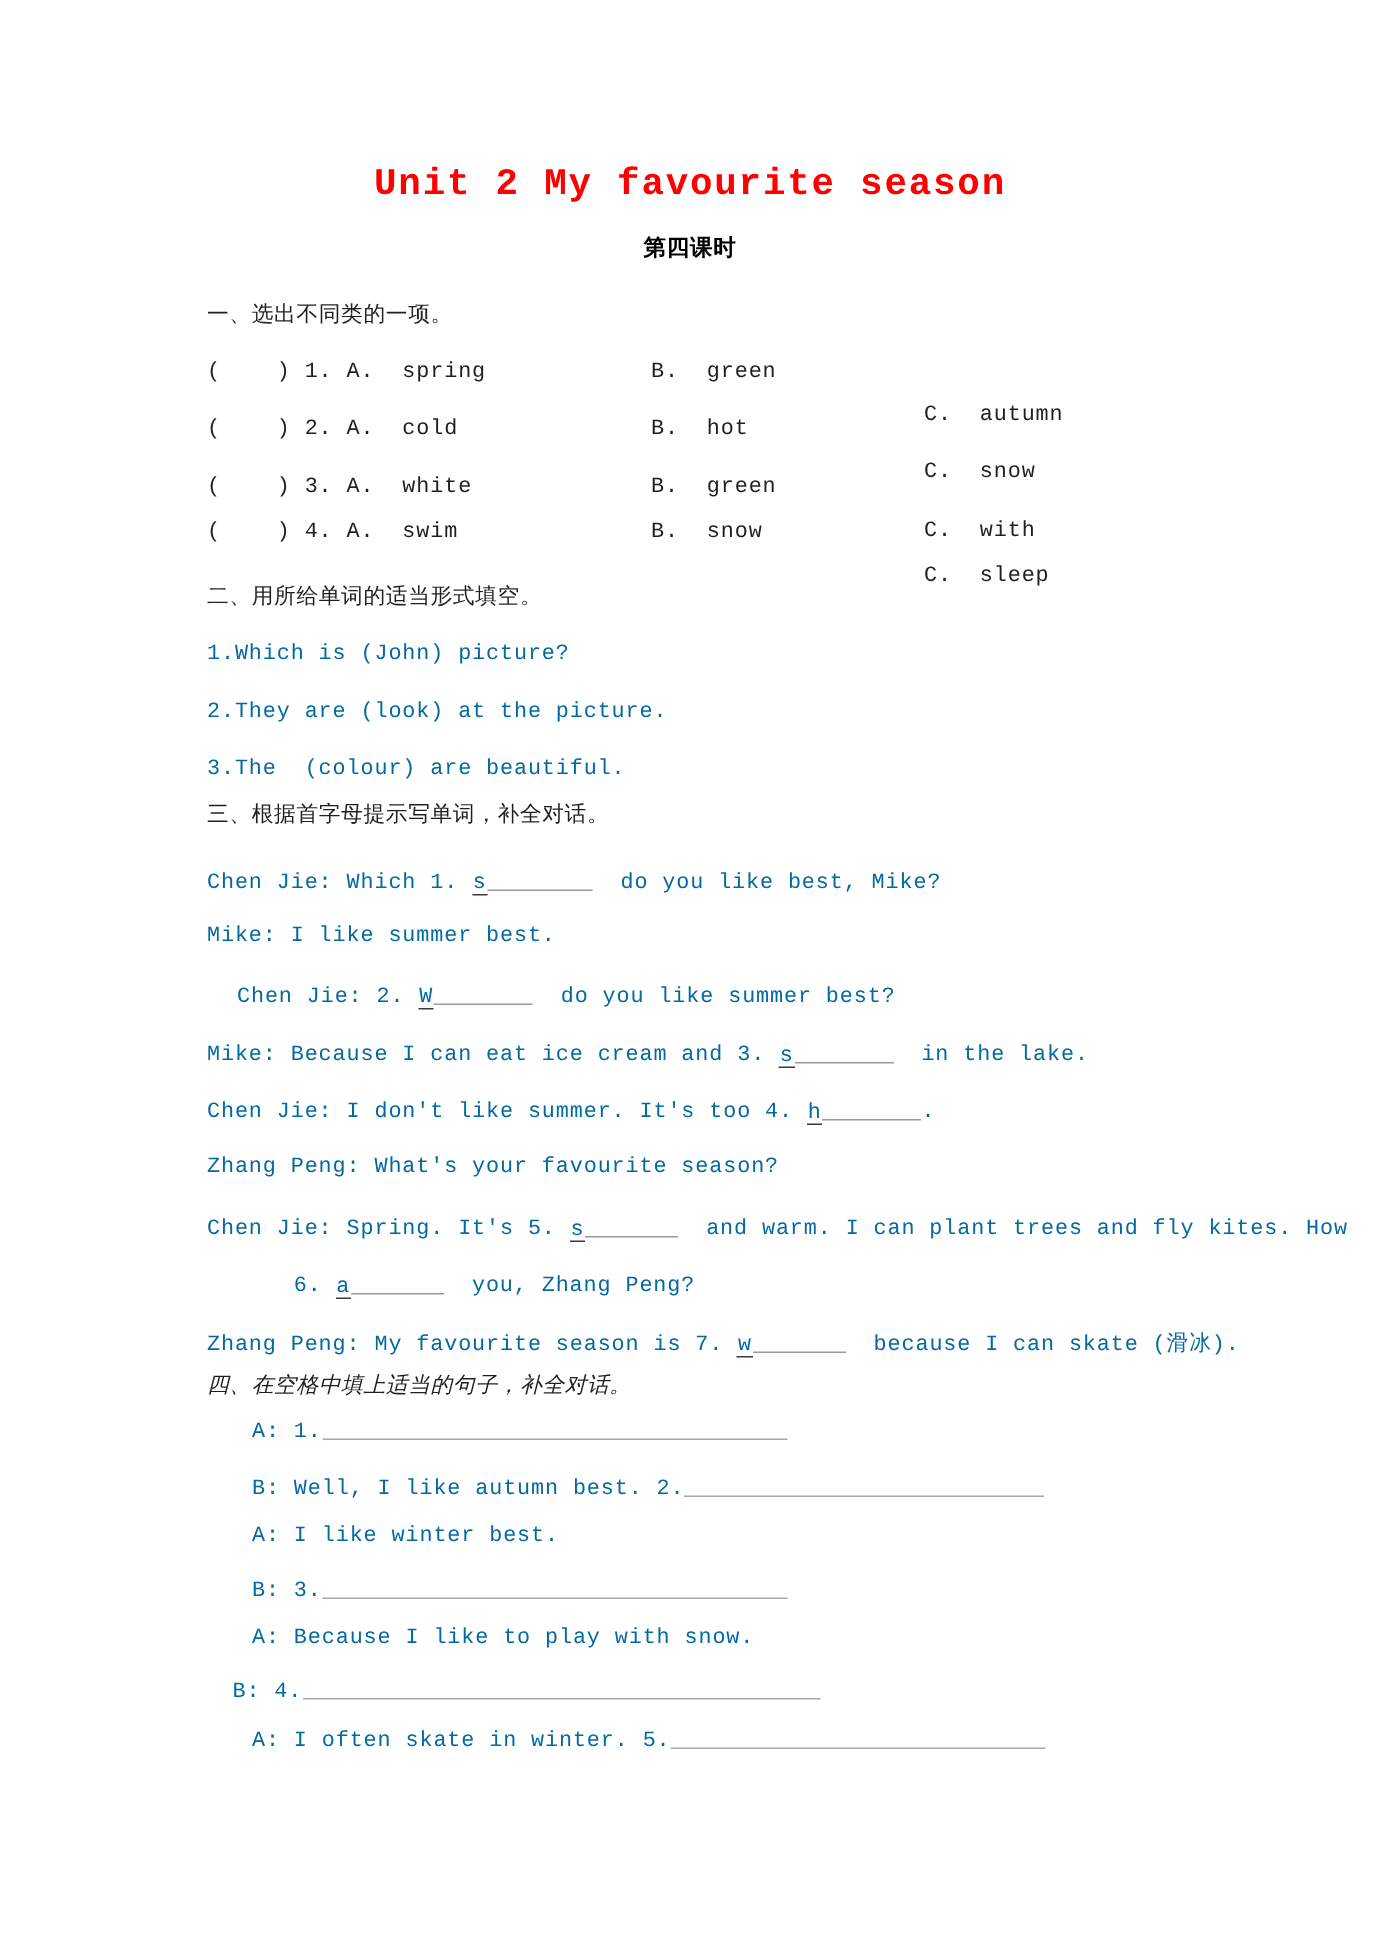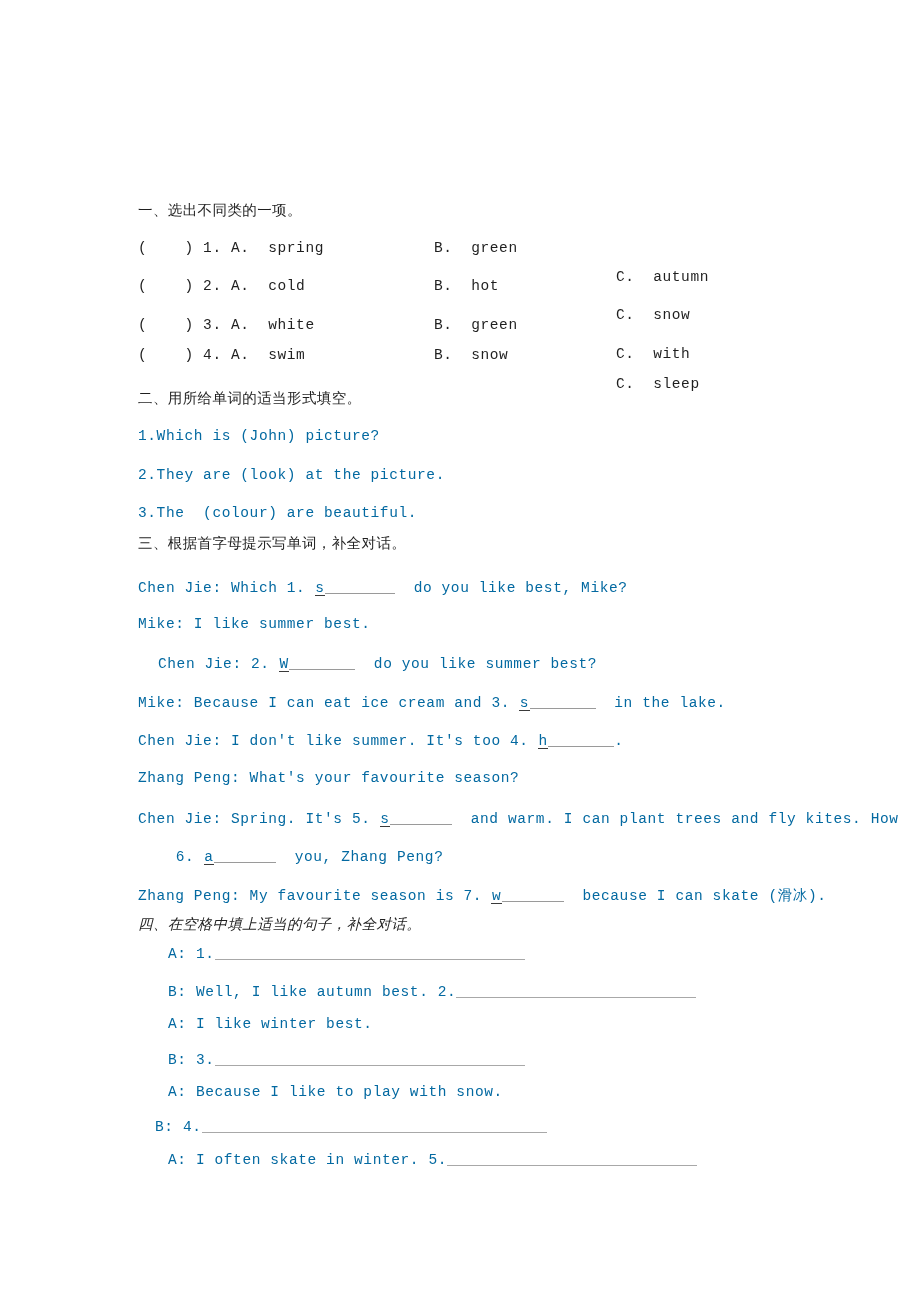--- a/index.html
+++ b/index.html
@@ -102,20 +102,22 @@
     border-bottom: 1px solid #a8a8a8;
     height: 0.9em;
     margin-bottom: -2px;
   }
 </style>
 </head>
 <body>
 
 <div class="page">
 
+  <div class="doc-title">Unit 2 My favourite season</div>
+  <div class="doc-subtitle">第四课时</div>
 
   <div class="line cn" style="top:203px;left:138px;">一、选出不同类的一项。</div>
   <div id="mc-container">
       <div class="mc-row" style="top: 240px;"><span class="mc-stem">(    ) 1. A.  spring</span><span class="mc-opt-b">B.  green</span><span class="mc-opt-c">C.  autumn</span></div>
       <div class="mc-row" style="top: 278px;"><span class="mc-stem">(    ) 2. A.  cold</span><span class="mc-opt-b">B.  hot</span><span class="mc-opt-c">C.  snow</span></div>
       <div class="mc-row" style="top: 317px;"><span class="mc-stem">(    ) 3. A.  white</span><span class="mc-opt-b">B.  green</span><span class="mc-opt-c">C.  with</span></div>
       <div class="mc-row" style="top: 347px;"><span class="mc-stem">(    ) 4. A.  swim</span><span class="mc-opt-b">B.  snow</span><span class="mc-opt-c">C.  sleep</span></div>
     </div>
 
   <div class="line cn" style="top:391px;left:138px;">二、用所给单词的适当形式填空。</div>
@@ -127,21 +129,21 @@
 
   <div class="line cn" style="top:536px;left:138px;">三、根据首字母提示写单词，补全对话。</div>
   <div id="sec3-container">
       <div class="line en" style="top: 579px; left: 138px;"><span>Chen Jie: Which 1. </span><span class="hint">s</span><span class="blank" style="width: 70px;"></span><span>  do you like best, Mike?</span></div>
       <div class="line en" style="top: 617px; left: 138px;"><span>Mike: I like summer best.</span></div>
       <div class="line en" style="top: 655px; left: 138px; margin-left: 20px;"><span>Chen Jie: 2. </span><span class="hint">W</span><span class="blank" style="width: 66px;"></span><span>  do you like summer best?</span></div>
       <div class="line en" style="top: 694px; left: 138px;"><span>Mike: Because I can eat ice cream and 3. </span><span class="hint">s</span><span class="blank" style="width: 66px;"></span><span>  in the lake.</span></div>
       <div class="line en" style="top: 732px; left: 138px;"><span>Chen Jie: I don't like summer. It's too 4. </span><span class="hint">h</span><span class="blank" style="width: 66px;"></span><span>.</span></div>
       <div class="line en" style="top: 771px; left: 138px;"><span>Zhang Peng: What's your favourite season?</span></div>
       <div class="line en" style="top: 810px; left: 138px;"><span>Chen Jie: Spring. It's 5. </span><span class="hint">s</span><span class="blank" style="width: 62px;"></span><span>  and warm. I can plant trees and fly kites. How</span></div>
-      <div class="line en" style="top: 848px; left: 120px;"><span>      6. </span><span class="hint">a</span><span class="blank" style="width: 62px;"></span><span>  you, Zhang Peng?</span></div>
+      <div class="line en" style="top: 848px; left: 140px;"><span>      6. </span><span class="hint">a</span><span class="blank" style="width: 62px;"></span><span>  you, Zhang Peng?</span></div>
       <div class="line en" style="top: 887px; left: 138px;"><span>Zhang Peng: My favourite season is 7. </span><span class="hint">w</span><span class="blank" style="width: 62px;"></span><span>  because I can skate (滑冰).</span></div>
     </div>
 
   <div class="line cn" style="top:917px;left:138px;font-style:italic;">四、在空格中填上适当的句子，补全对话。</div>
   <div id="sec4-container">
       <div class="line en" style="top: 946px; left: 168px;"><span>A: 1.</span><span class="long-blank" style="width: 310px;"></span></div>
       <div class="line en" style="top: 984px; left: 168px;"><span>B: Well, I like autumn best. 2.</span><span class="long-blank" style="width: 240px;"></span></div>
       <div class="line en" style="top: 1017px; left: 168px;"><span>A: I like winter best.</span></div>
       <div class="line en" style="top: 1052px; left: 168px;"><span>B: 3.</span><span class="long-blank" style="width: 310px;"></span></div>
       <div class="line en" style="top: 1085px; left: 168px;"><span>A: Because I like to play with snow.</span></div>

